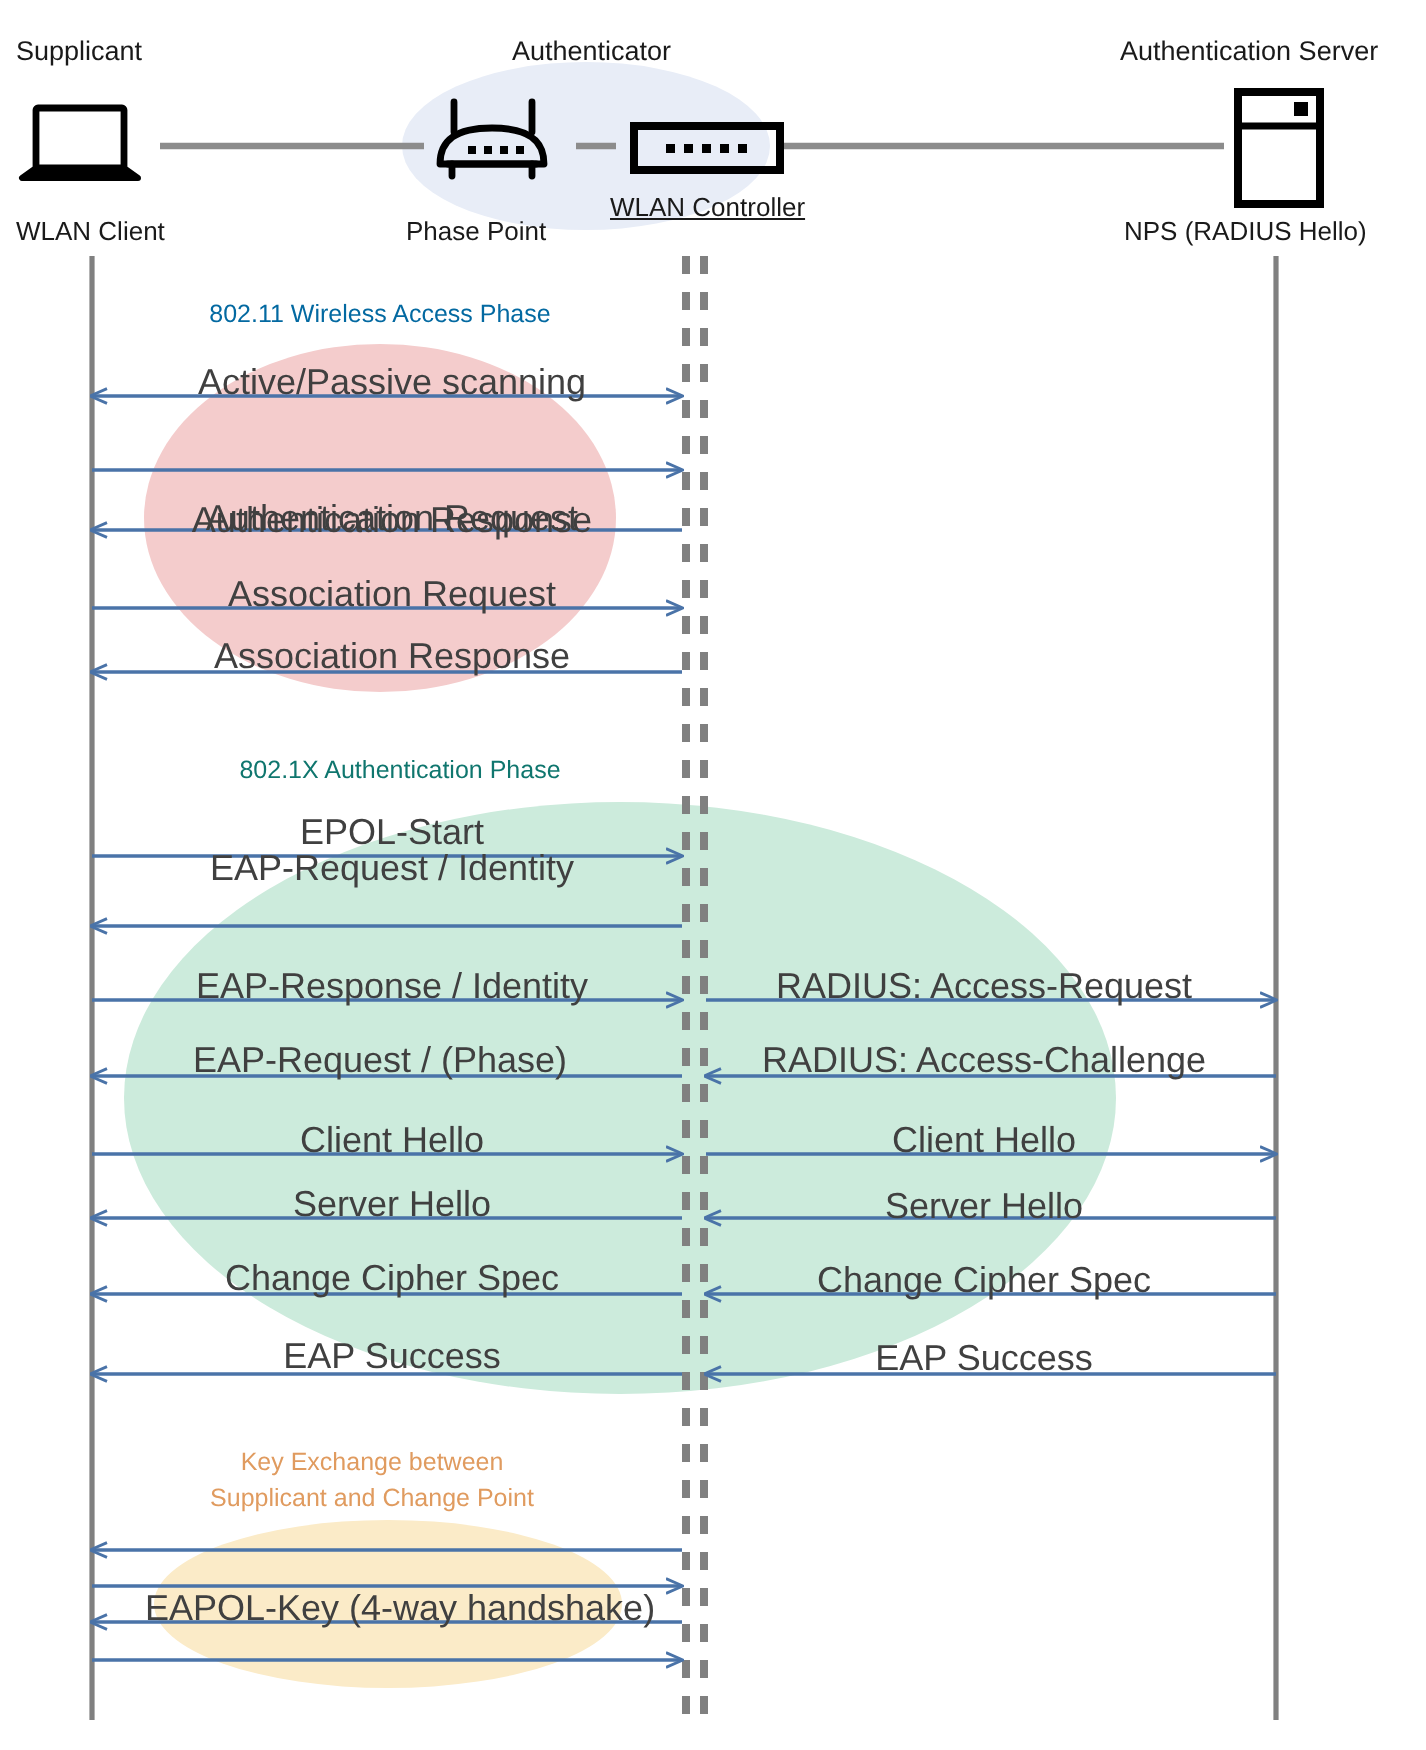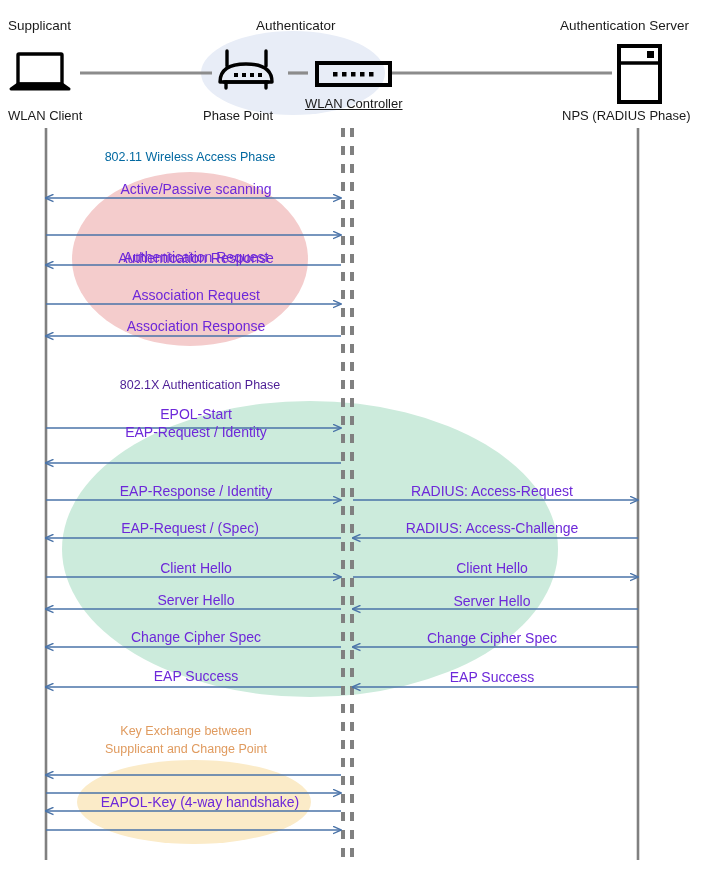--- a/index.html
+++ b/index.html
@@ -20,26 +20,26 @@
     position:absolute;font-size:13px;color:#1a1a1a;
     white-space:nowrap;text-align:left;
   }
 
   
   .phase-label{
     position:absolute;white-space:nowrap;font-size:12.5px;
     text-align:center;line-height:18px;
   }
   .phase-red{color:#0369a1;}
-  .phase-green{color:#4c1d95;}
+  .phase-green{color:#0f766e;}
   .phase-orange{color:#E09B5F;}
 
   
   .msg{
-    position:absolute;font-size:14px;color:#6d28d9;
+    position:absolute;font-size:18px;color:#404040;
     white-space:nowrap;text-align:left;
   }
   .msg-center{transform:translateX(-50%);}
   .svg-layer{position:absolute;left:0;top:0;}
 </style>
 </head>
 <body>
 
 <div id="diagram">
 
@@ -139,37 +139,37 @@
 
   <div id="text-layer">
 
     <div class="actor-title" style="left:8px;top:18px;">Supplicant</div>
     <div class="actor-title" style="left:256px;top:18px;">Authenticator</div>
     <div class="actor-title" style="left:560px;top:18px;">Authentication Server</div>
 
     <div class="actor-sub" style="left:8px;top:108px;">WLAN Client</div>
     <div class="actor-sub" style="left:203px;top:108px;">Phase Point</div>
     <div class="actor-sub" style="left:305px;top:96px;text-decoration:underline;">WLAN Controller</div>
-    <div class="actor-sub" style="left:562px;top:108px;">NPS (RADIUS Phase)</div>
+    <div class="actor-sub" style="left:562px;top:108px;">NPS (RADIUS Hello)</div>
 
     <div class="phase-label phase-red msg-center" style="left:190px;top:148px;">802.11 Wireless Access Phase</div>
     <div class="phase-label phase-green msg-center" style="left:200px;top:376px;">802.1X Authentication Phase</div>
     <div class="phase-label phase-orange msg-center" style="left:186px;top:722px;">Key Exchange between</div>
     <div class="phase-label phase-orange msg-center" style="left:186px;top:740px;">Supplicant and Change Point</div>
 
     <div id="msg-labels">
         <div class="msg msg-center" style="left: 196px; top: 181px;">Active/Passive scanning</div>
         <div class="msg msg-center" style="left: 196px; top: 249px;">Authentication Request</div>
         <div class="msg msg-center" style="left: 196px; top: 250px;">Authentication Response</div>
         <div class="msg msg-center" style="left: 196px; top: 287px;">Association Request</div>
         <div class="msg msg-center" style="left: 196px; top: 318px;">Association Response</div>
         <div class="msg msg-center" style="left: 196px; top: 406px;">EPOL-Start</div>
         <div class="msg msg-center" style="left: 196px; top: 424px;">EAP-Request / Identity</div>
         <div class="msg msg-center" style="left: 196px; top: 483px;">EAP-Response / Identity</div>
-        <div class="msg msg-center" style="left: 190px; top: 520px;">EAP-Request / (Spec)</div>
+        <div class="msg msg-center" style="left: 190px; top: 520px;">EAP-Request / (Phase)</div>
         <div class="msg msg-center" style="left: 196px; top: 560px;">Client Hello</div>
         <div class="msg msg-center" style="left: 196px; top: 592px;">Server Hello</div>
         <div class="msg msg-center" style="left: 196px; top: 629px;">Change Cipher Spec</div>
         <div class="msg msg-center" style="left: 196px; top: 668px;">EAP Success</div>
         <div class="msg msg-center" style="left: 492px; top: 483px;">RADIUS: Access-Request</div>
         <div class="msg msg-center" style="left: 492px; top: 520px;">RADIUS: Access-Challenge</div>
         <div class="msg msg-center" style="left: 492px; top: 560px;">Client Hello</div>
         <div class="msg msg-center" style="left: 492px; top: 593px;">Server Hello</div>
         <div class="msg msg-center" style="left: 492px; top: 630px;">Change Cipher Spec</div>
         <div class="msg msg-center" style="left: 492px; top: 669px;">EAP Success</div>

